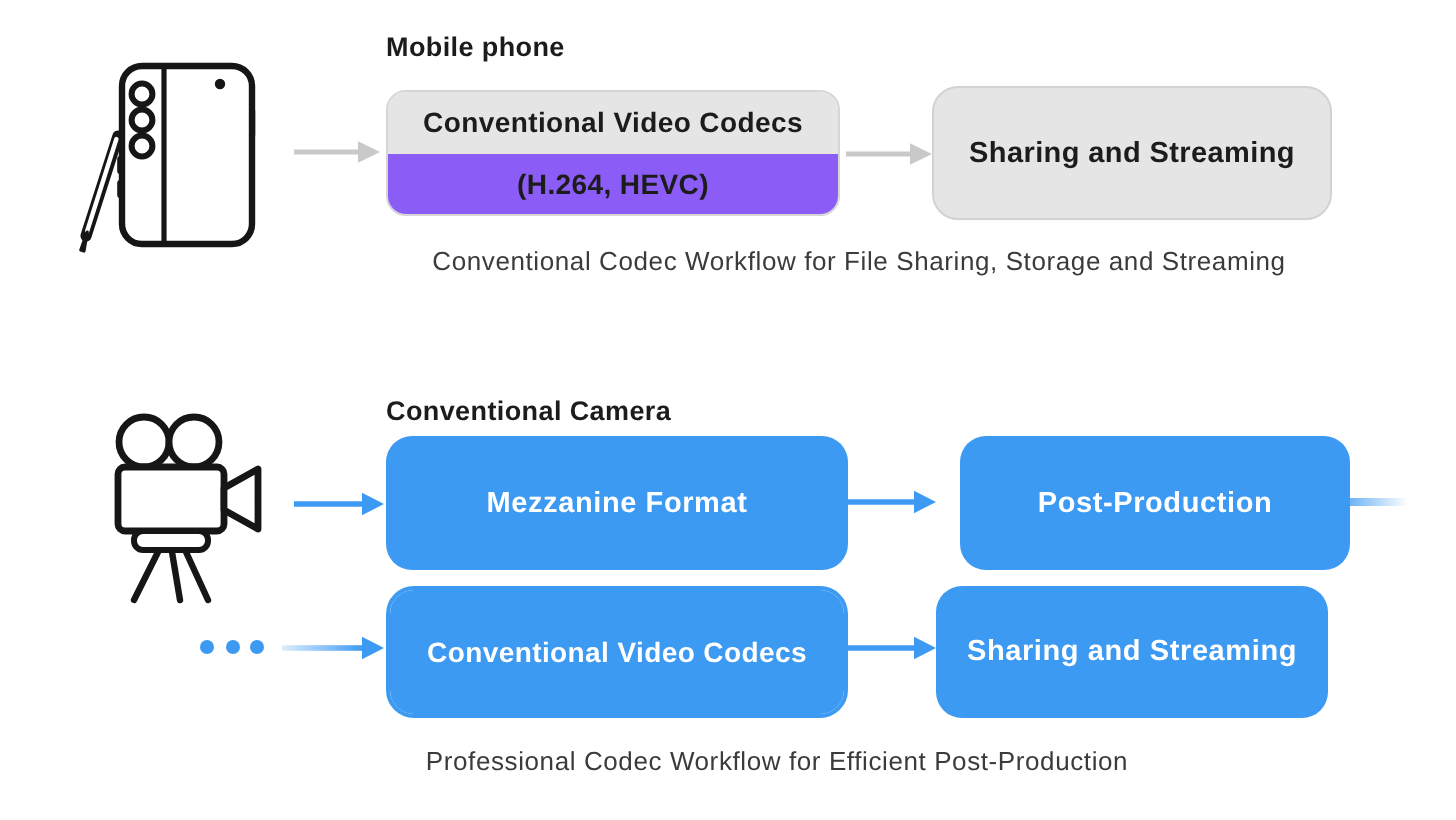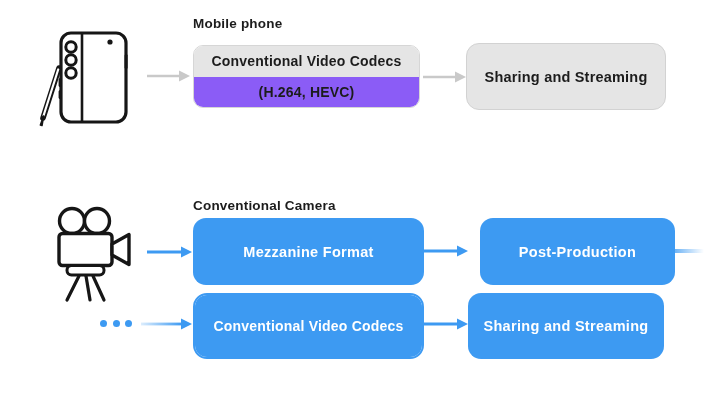--- a/index.html
+++ b/index.html
@@ -116,20 +116,21 @@
 
     <span class="abs" style="left:423px;top:70px;">
       <svg width="44" height="14" viewBox="0 0 44 14">
         <line x1="0" y1="7" x2="33" y2="7" stroke="#c9c9c9" stroke-width="2.6"></line>
         <polygon points="32,1.6 43,7 32,12.4" fill="#c9c9c9"></polygon>
       </svg>
     </span>
 
     <div class="abs gray-box" style="left:466px;top:43px;width:200px;height:67px;">Sharing and Streaming</div>
 
+    <div class="abs caption" style="left:193px;top:123px;width:473px;">Conventional Codec Workflow for File Sharing, Storage and Streaming</div>
   </div>
 
   <div class="abs" style="left:0;top:160px;width:728px;height:250px;">
 
     <div class="abs col-title" style="left:193px;top:38px;width:231px;">Conventional Camera</div>
 
     <span class="abs" style="left:54px;top:43px;">
       <svg width="80" height="100" viewBox="0 0 80 100" fill="none">
         <circle cx="18" cy="18" r="12.5" stroke="#161616" stroke-width="3.4" fill="#ffffff"></circle>
         <circle cx="43" cy="18" r="12.5" stroke="#161616" stroke-width="3.4" fill="#ffffff"></circle>
@@ -187,15 +188,16 @@
 
     <span class="abs" style="left:423px;top:157px;">
       <svg width="46" height="14" viewBox="0 0 46 14">
         <line x1="0" y1="7" x2="35" y2="7" stroke="#3d9af2" stroke-width="2.8"></line>
         <polygon points="34,1.4 45,7 34,12.6" fill="#3d9af2"></polygon>
       </svg>
     </span>
 
     <div class="abs blue-box" style="left:468px;top:133px;width:196px;height:66px;">Sharing and Streaming</div>
 
+    <div class="abs caption" style="left:190px;top:213px;width:397px;">Professional Codec Workflow for Efficient Post-Production</div>
   </div>
 
 </div>
 
 </body></html>

